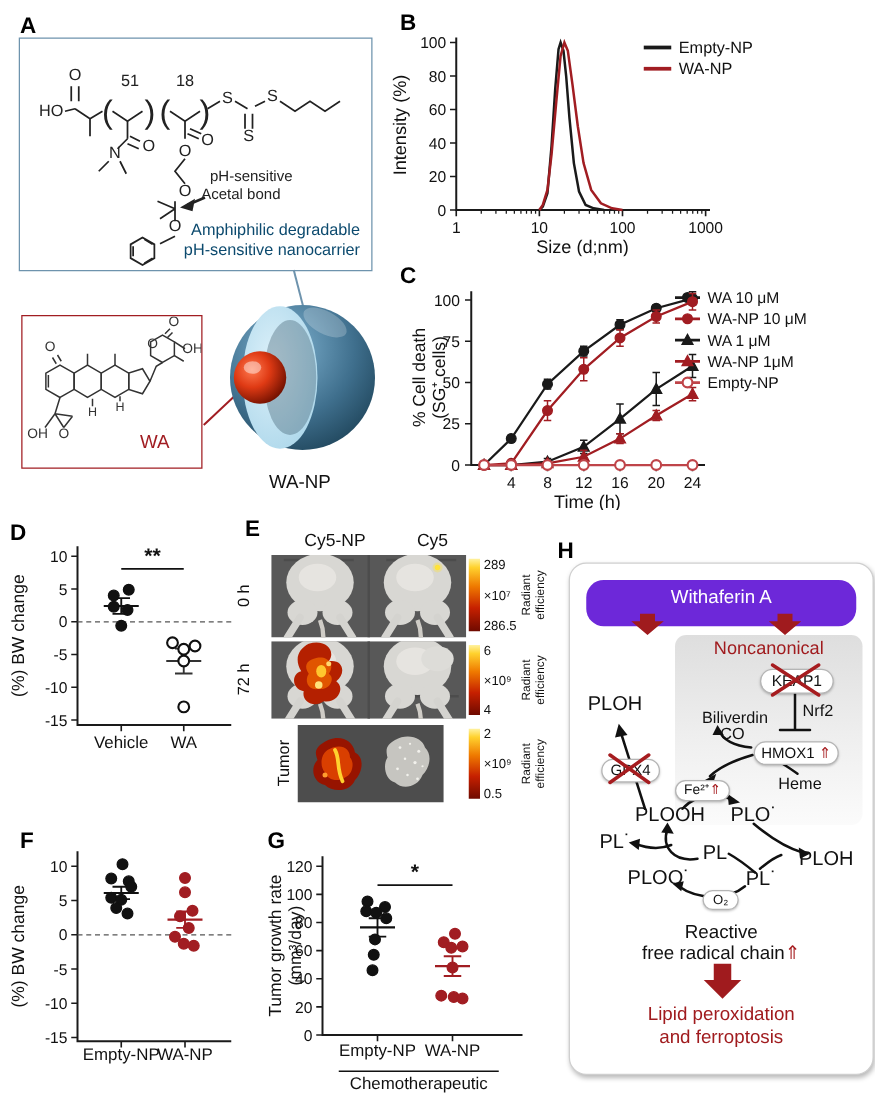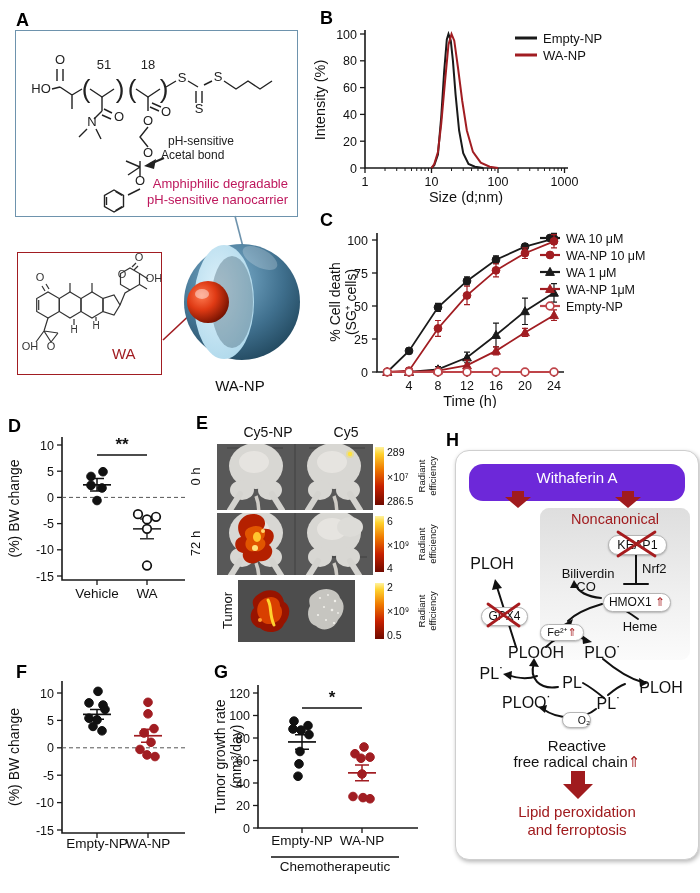--- a/index.html
+++ b/index.html
@@ -4,21 +4,21 @@
 <style>
   html,body{margin:0;padding:0;background:#fff;}
   .root{position:relative;width:700px;height:893px;background:#fff;overflow:hidden;
         font-family:"Liberation Sans",sans-serif;color:#111;}
   .abs{position:absolute;}
   .plabel{position:absolute;font-weight:700;font-size:18px;color:#000;}
   svg text{font-family:"Liberation Sans",sans-serif;}
   .bluebox{position:absolute;border:1.5px solid #6e93ad;background:#fff;}
   .redbox{position:absolute;border:1.5px solid #a11d22;background:#fff;}
   .note{position:absolute;font-size:12px;color:#222;line-height:14px;}
-  .bluenote{position:absolute;font-size:13px;color:#be185d;text-align:right;line-height:15px;}
+  .bluenote{position:absolute;font-size:13px;color:#0c4a6e;text-align:right;line-height:15px;}
   .walab{position:absolute;font-size:15px;color:#a11d22;}
   .npl{position:absolute;font-size:15px;color:#111;text-align:center;}
   
   .ehead{position:absolute;font-size:14px;text-align:center;color:#111;}
   .vlab{position:absolute;font-size:13px;color:#111;text-align:center;transform:rotate(-90deg);}
   .cbar{position:absolute;width:9px;background:linear-gradient(to bottom,#fff2a0 0%,#ffd22e 12%,#ef7a00 38%,#c62000 68%,#6f0a00 100%);}
   .cnum{position:absolute;font-size:10.5px;color:#111;width:34px;}
   .vcapt{position:absolute;width:56px;height:22px;font-size:9.5px;line-height:10.5px;text-align:center;color:#111;transform:rotate(-90deg);}
   
   .hwrap{position:absolute;left:455px;top:450px;width:242px;height:408px;background:#fff;
@@ -561,21 +561,21 @@
     <div class="hnode hsm" style="left:112px;top:128px;width:36px;">CO</div>
     <div class="hnode hsm" style="left:158px;top:168px;width:52px;">Heme</div>
     <div class="pill" style="left:84px;top:173px;width:42px;height:15px;line-height:15px;font-size:11px;"><span>Fe²⁺</span><span class="red">⇑</span></div>
     <div class="hnode" style="left:48px;top:193px;width:64px;">PLOOH</div>
     <div class="hnode" style="left:124px;top:193px;width:46px;">PLO˙</div>
     <div class="hnode" style="left:16px;top:214px;width:40px;">PL˙</div>
     <div class="hnode" style="left:98px;top:223px;width:36px;">PL</div>
     <div class="hnode" style="left:176px;top:228px;width:58px;">PLOH</div>
     <div class="hnode" style="left:42px;top:243px;width:58px;">PLOO˙</div>
     <div class="hnode" style="left:134px;top:244px;width:38px;">PL˙</div>
-    <div class="pill" style="left:106px;top:261px;width:27px;height:14px;line-height:14px;font-size:10.5px;text-align:right;">O₂</div>
+    <div class="pill" style="left:106px;top:261px;width:27px;height:14px;line-height:14px;font-size:10.5px;">O₂</div>
     <div class="ctrtxt" style="top:286px;">Reactive</div>
     <div class="ctrtxt" style="top:302px;"><span>free radical chain</span><span class="red">⇑</span></div>
     <div class="redtxt" style="top:352px;">Lipid peroxidation</div>
     <div class="redtxt" style="top:370px;">and ferroptosis</div>
 
     <svg class="abs" style="left:0;top:0;" width="242" height="408" viewBox="0 0 242 408">
       <g stroke="#a61c1f" stroke-width="2.8" stroke-linecap="round">
         <path d="M32,175 L63,153 M32,153 L63,175"></path>
         <path d="M162,105 L199,81 M162,81 L199,105"></path>
       </g>

